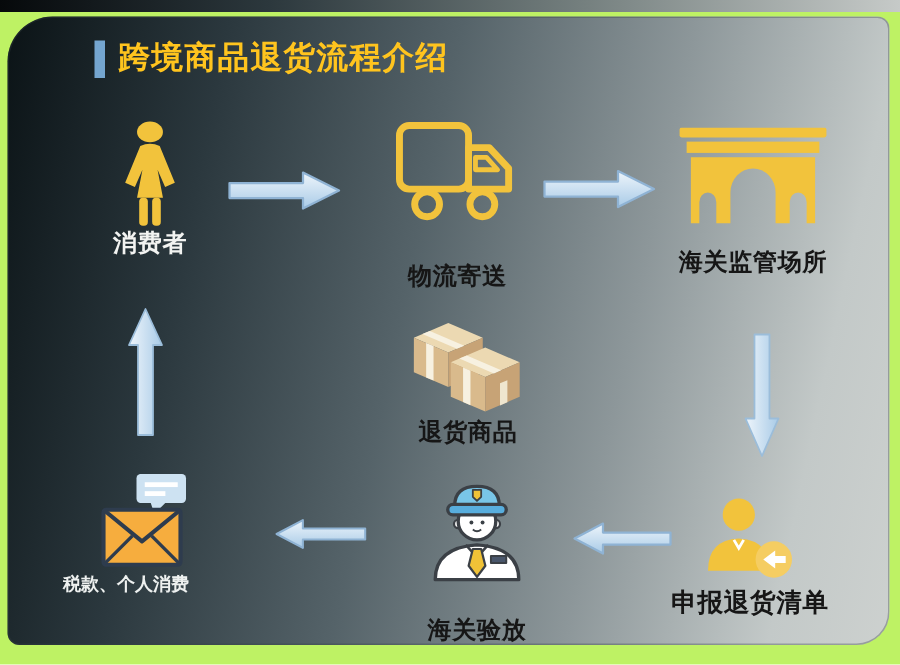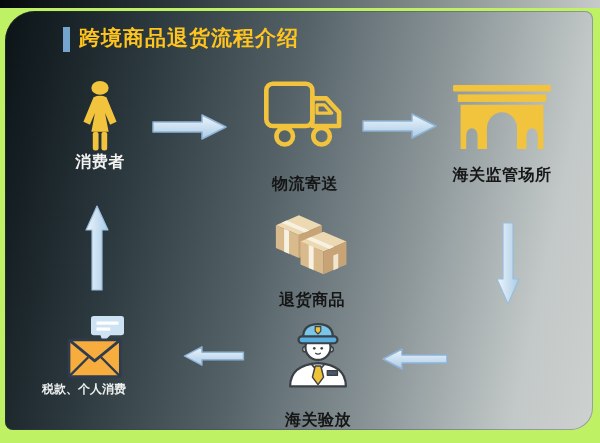--- a/index.html
+++ b/index.html
@@ -109,21 +109,21 @@
             <polygon points="14,16 42,28 42,56 14,44" fill="#d9ba8c"></polygon>
             <polygon points="42,28 70,16 70,44 42,56" fill="#c7a376"></polygon>
             <polygon points="27,10.5 55,22.5 49,25 21,13" fill="#f7f1e1"></polygon>
             <polygon points="24,20.3 30,22.8 30,50.8 24,48.3" fill="#f7f1e1"></polygon>
             <polygon points="54,33 60,30.5 60,48.5 54,51" fill="#efe6cf"></polygon>
           </g>
         </defs>
         <use href="#pbox" x="-8" y="0"></use>
         <use href="#pbox" x="22" y="20"></use>
       </svg>
-      <div class="lbl dark" style="margin-top:14px">退货商品</div>
+      <div class="lbl dark" style="margin-top:2px">退货商品</div>
     </div>
 
     <svg class="abs" style="left:489px;top:211px" width="28" height="84" viewBox="0 0 28 84">
       <polygon points="9,1 9,57 3,57 14,82 25,57 19,57 19,1" fill="url(#agV)" stroke="#9bbdda" stroke-width="1.2" stroke-linejoin="round"></polygon>
     </svg>
 
     <svg class="abs" style="left:57px;top:305px" width="80" height="66" viewBox="0 0 84 72">
       <rect x="30" y="0" width="36" height="21" rx="3" fill="#cde2f2"></rect>
       <polygon points="40,20 52,20 43,29" fill="#cde2f2"></polygon>
       <rect x="36" y="6" width="24" height="3.5" fill="#ffffff"></rect>
@@ -160,15 +160,25 @@
         <circle cx="46" cy="37" r="1.4" fill="#3b4046"></circle>
         <path d="M39 42 Q42 44.5 45 42" stroke="#3b4046" stroke-width="1.3" fill="none"></path>
       </svg>
       <div class="lbl dark" style="margin-top:18px">海关验放</div>
     </div>
 
     <svg class="abs" style="left:375px;top:335px" width="68" height="26" viewBox="0 0 68 26">
       <polygon points="67,9 22,9 22,3 3,13 22,23 22,17 67,17" fill="url(#agH)" stroke="#8fb3d4" stroke-width="1.5" stroke-linejoin="round"></polygon>
     </svg>
 
+    <div class="node" style="left:430px;top:320px;width:130px;">
+      <svg width="70" height="56" viewBox="0 0 72 60">
+        <circle cx="28" cy="13" r="11.5" fill="#f2c33c"></circle>
+        <path d="M6 53 Q6 31 28 30 Q50 31 50 53 Z" fill="#f2c33c"></path>
+        <path d="M24.5 31 L28 37 L31.5 31" stroke="#ffffff" stroke-width="2" fill="none"></path>
+        <circle cx="53" cy="45" r="13" fill="#f5cd62"></circle>
+        <path d="M45.5 45 l8.5 -6.5 v4 h7.5 v5 h-7.5 v4 z" fill="#ffffff"></path>
+      </svg>
+      <div class="lbl dark" style="margin-top:3px;font-size:17px">申报退货清单</div>
+    </div>
 
   </div>
 </div>
 
 </body></html>

